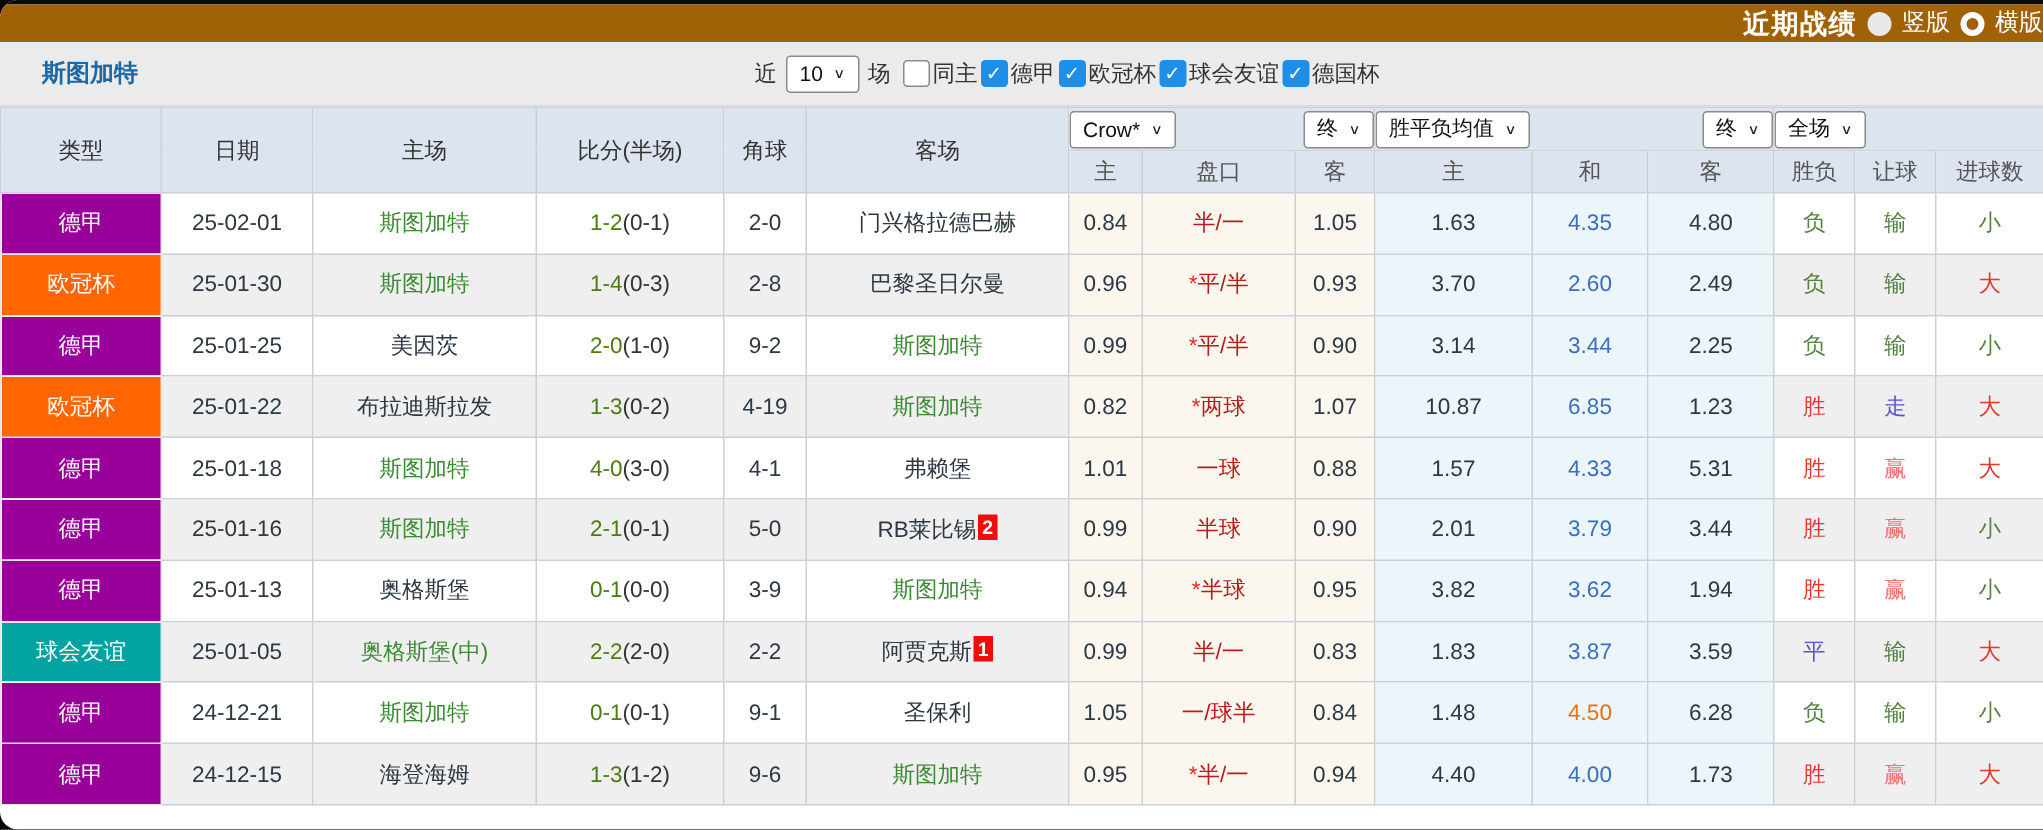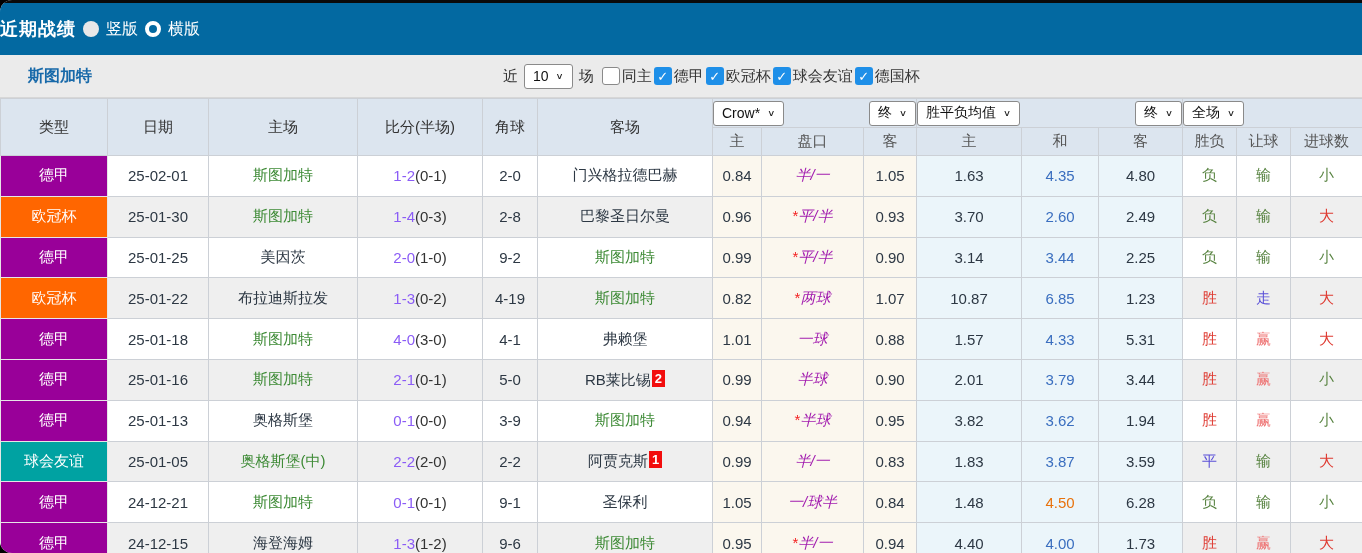--- a/index.html
+++ b/index.html
@@ -6,21 +6,21 @@
   html,body { background:#000; }
   body { font-family:"Liberation Sans","DejaVu Sans",sans-serif; }
   #page {
     width:1362px; height:553px; background:#fff; overflow:hidden;
     border-radius:12px 0 0 12px; position:relative;
   }
   #topstrip { height:3px; background:#0a0a0a; }
 
   
   .topbar {
-    height:52px; background:#0369a1; display:flex; align-items:center; justify-content:flex-start;
+    height:25px; background:#a16207; display:flex; align-items:center; justify-content:flex-end;
   }
   .title-group { display:flex; align-items:center; gap:7px; }
   .page-title { color:#fff; font-weight:bold; font-size:18px; letter-spacing:1px; }
   .radio { width:16px; height:16px; border-radius:50%; display:inline-block; cursor:pointer; }
   .radio.on  { background:#e8e8e8; }
   .radio.off { background:transparent; border:4px solid #fff; }
   .radio-label { color:#fff; font-size:16px; }
 
   
   .filterbar {
@@ -50,23 +50,23 @@
   thead tr.h1 th { height:29px; }
   thead tr.h2 th { height:28px; color:#555; }
   .hgroup { background:#dce5ef; }
   .hgroup .selwrap { display:flex; align-items:center; justify-content:space-between; gap:10px; }
   tbody td { height:40.8px; font-size:15px; color:#2d3844; background:#fff; }
   tbody tr.stripe td { background:#efefef; }
   td.league { color:#fff; font-size:15px; border-color:#e6e6e6; }
   td.cream  { background:#fbf7ee !important; }
   td.blue   { background:#ebf5fa !important; }
   .team-hl  { color:#3d8a35; }
-  .ft { color:#8b5cf6; }
+  .ft { color:#4d7c0f; }
   .ht { color:#333; }
-  .hcap { color:#a21caf;font-style:italic; }
+  .hcap { color:#b91c1c; }
   .star { color:#f32222; }
   .avg-draw { color:#3a6ebf; }
   .avg-link { color:#e8720c; cursor:pointer; }
   .t-red    { color:#df3a31; }
   .t-pink   { color:#ee7070; }
   .t-green  { color:#56823f; }
   .t-purple { color:#5b51d8; }
   .rank-badge {
     display:inline-block; background:#f20d0d; color:#fff; font-size:13px; font-weight:bold;
     padding:0 3px; margin-left:1px; vertical-align:2px; line-height:17px;

